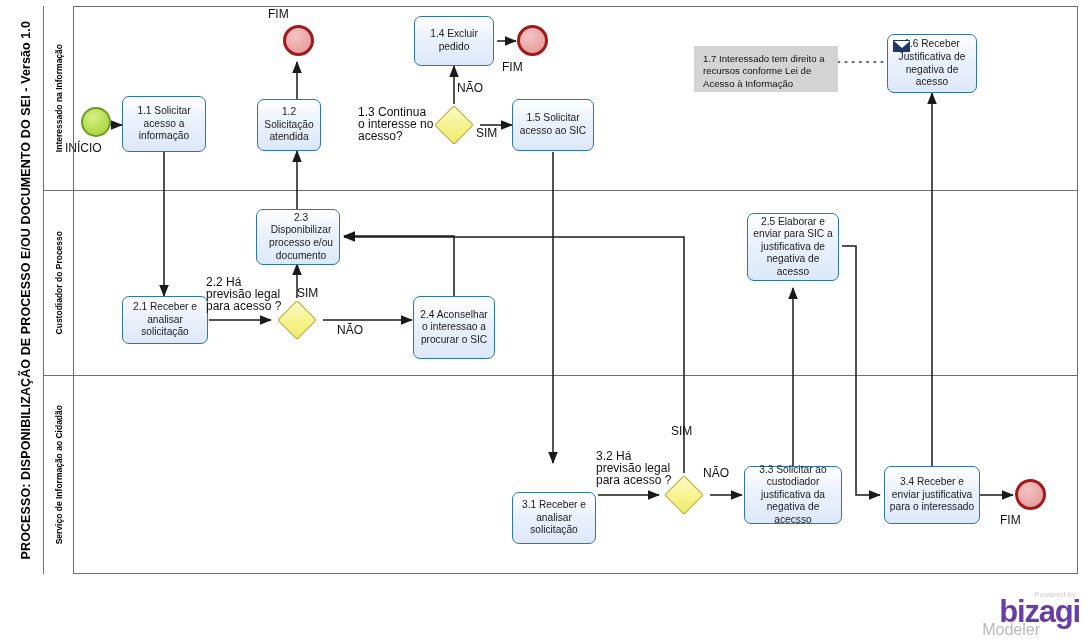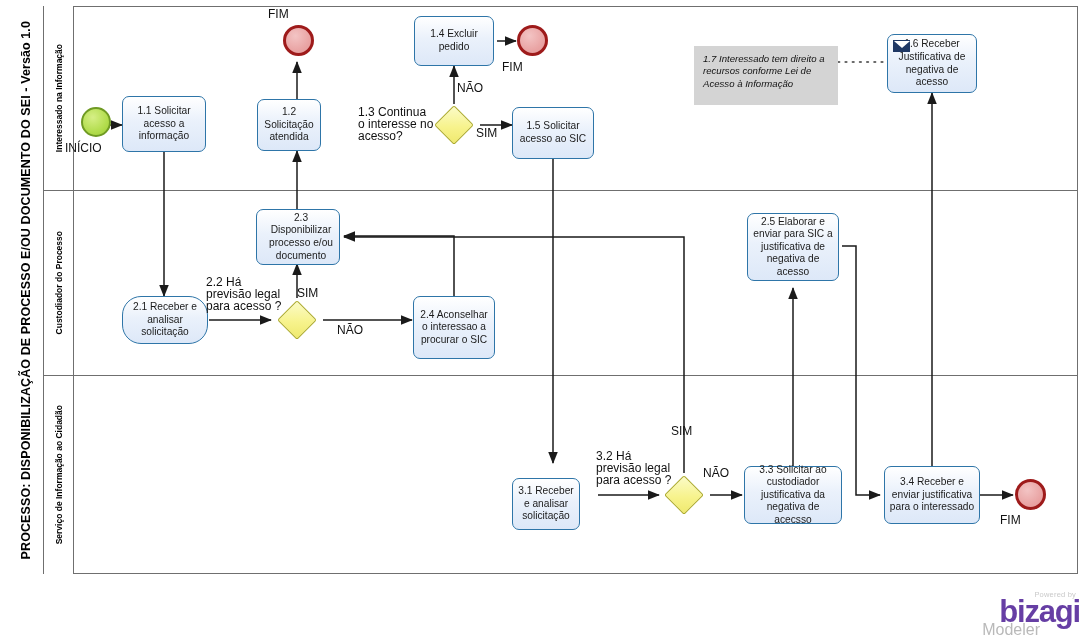--- a/index.html
+++ b/index.html
@@ -130,41 +130,41 @@
   <div class="gw" style="left:440px;top:111px;width:28px;height:28px;"></div>
   <div class="lbl" style="left:358px;top:106px;width:76px;">1.3 Continua o interesse no acesso?</div>
   <div class="lbl" style="left:457px;top:82px;width:34px;">NÃO</div>
   <div class="lbl" style="left:476px;top:127px;width:30px;">SIM</div>
 
   <div class="task" style="left:414px;top:16px;width:80px;height:50px;">1.4 Excluir pedido</div>
 
   <div class="event ev-end" style="left:517px;top:25px;width:31px;height:31px;"></div>
   <div class="lbl" style="left:502px;top:61px;width:62px;">FIM</div>
 
-  <div class="task" style="left:512px;top:99px;width:82px;height:52px;margin-top:8px;">1.5 Solicitar acesso ao SIC</div>
+  <div class="task" style="left:512px;top:99px;width:82px;height:52px;">1.5 Solicitar acesso ao SIC</div>
 
   <div class="task" style="left:887px;top:34px;width:90px;height:59px;">1.6 Receber Justificativa de negativa de acesso</div>
   <div class="msg-ico" style="left:893px;top:40px;"></div>
 
-  <div class="annot" style="left:694px;top:46px;width:144px;height:59px;font-style:italic;">1.7 Interessado tem direito a recursos conforme Lei de Acesso à Informação</div>
+  <div class="annot" style="left:694px;top:46px;width:144px;height:46px;">1.7 Interessado tem direito a recursos conforme Lei de Acesso à Informação</div>
 
-  <div class="task" style="left:122px;top:296px;width:86px;height:48px;border-radius:19px;">2.1 Receber e analisar solicitação</div>
+  <div class="task" style="left:122px;top:296px;width:86px;height:48px;">2.1 Receber e analisar solicitação</div>
 
   <div class="gw" style="left:283px;top:306px;width:28px;height:28px;"></div>
   <div class="lbl" style="left:206px;top:276px;width:80px;">2.2 Há previsão legal para acesso ?</div>
   <div class="lbl" style="left:297px;top:287px;width:30px;">SIM</div>
   <div class="lbl" style="left:337px;top:324px;width:34px;">NÃO</div>
 
   <div class="task" style="left:256px;top:209px;width:84px;height:56px;padding-left:10px;">2.3 Disponibilizar processo e/ou documento</div>
 
   <div class="task" style="left:413px;top:296px;width:82px;height:63px;">2.4 Aconselhar o interessao a procurar o SIC</div>
 
   <div class="task" style="left:747px;top:213px;width:92px;height:68px;">2.5 Elaborar e enviar para SIC a justificativa de negativa de acesso</div>
 
-  <div class="task" style="left:512px;top:478px;width:68px;height:52px;">3.1 Receber e analisar solicitação</div>
+  <div class="task" style="left:512px;top:492px;width:84px;height:52px;">3.1 Receber e analisar solicitação</div>
 
   <div class="gw" style="left:670px;top:481px;width:28px;height:28px;"></div>
   <div class="lbl" style="left:596px;top:450px;width:80px;">3.2 Há previsão legal para acesso ?</div>
   <div class="lbl" style="left:671px;top:425px;width:30px;">SIM</div>
   <div class="lbl" style="left:703px;top:467px;width:34px;">NÃO</div>
 
   <div class="task" style="left:744px;top:466px;width:98px;height:58px;">3.3 Solicitar ao custodiador justificativa da negativa de acecsso</div>
 
   <div class="task" style="left:884px;top:466px;width:96px;height:58px;">3.4 Receber e enviar justificativa para o interessado</div>
 

